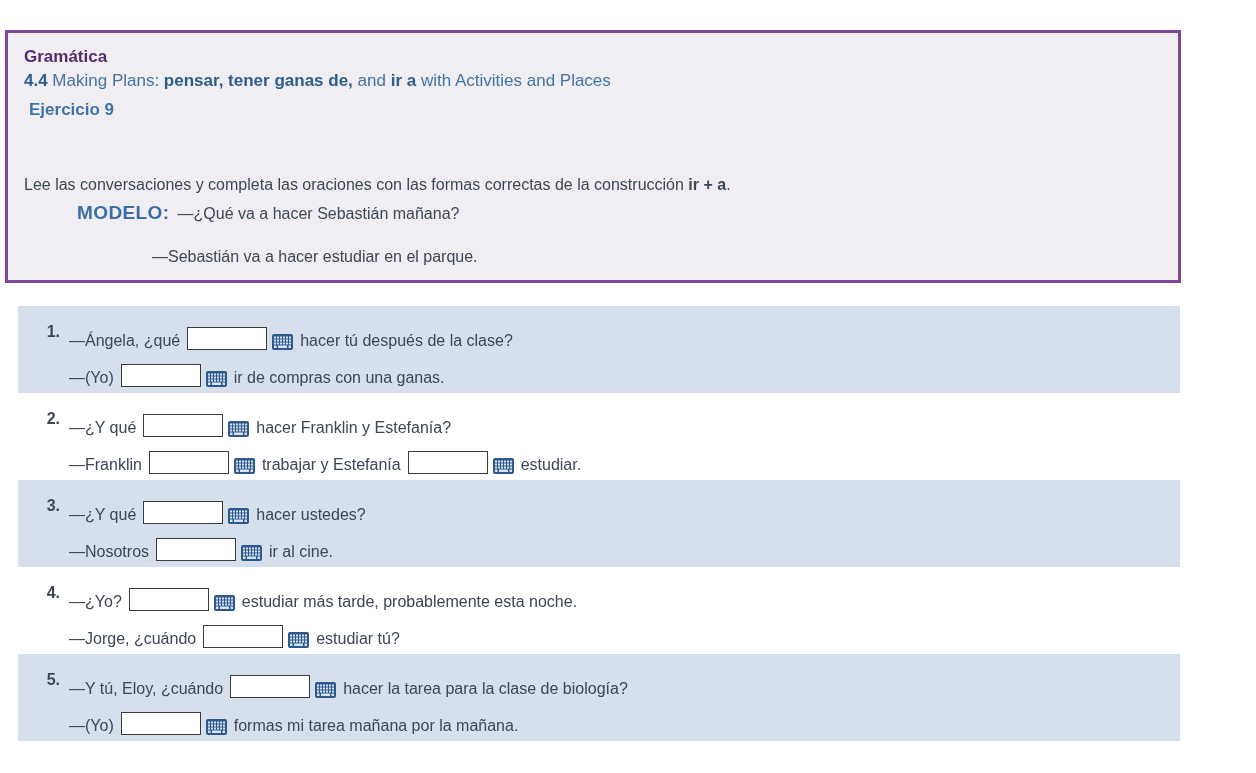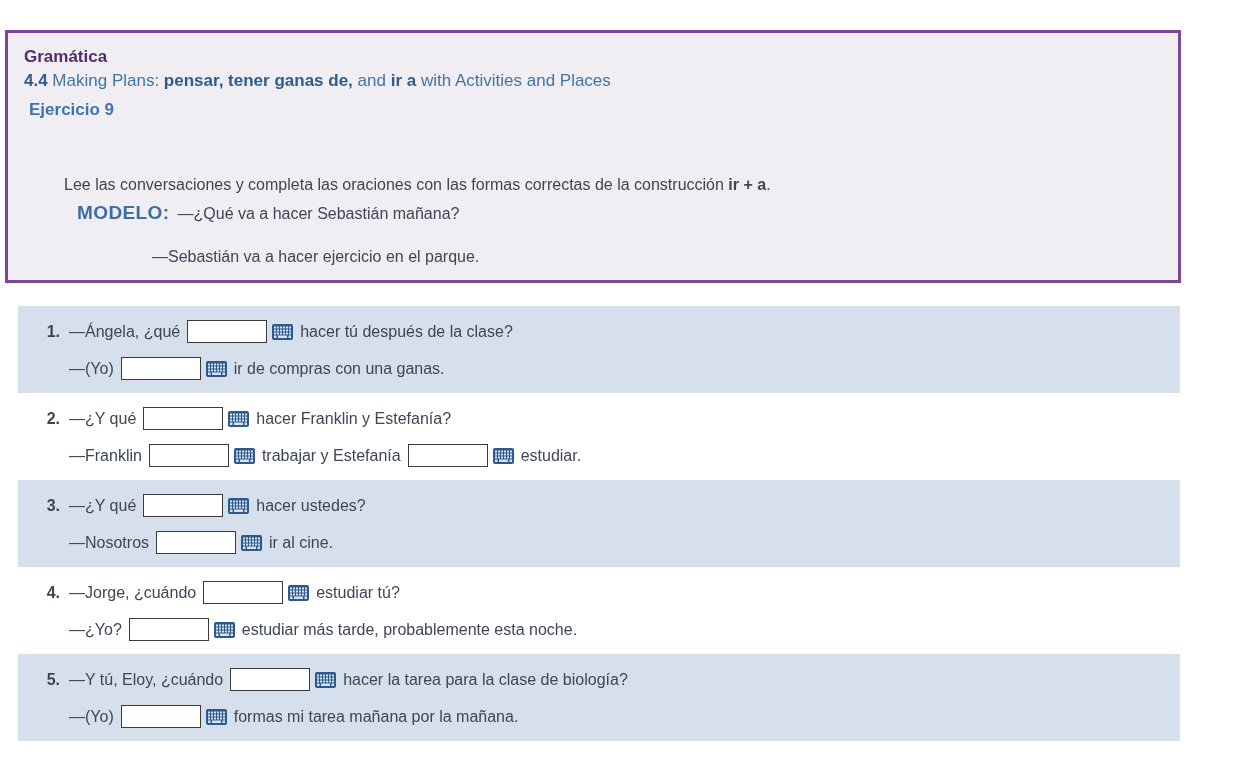--- a/index.html
+++ b/index.html
@@ -40,21 +40,20 @@
     line-height: 24px;
     font-weight: 700;
     color: #3e74ab;
     margin: 5px;
   }
   .header-spacer { height: 46px; }
   .instructions {
     font-size: 16px;
     line-height: 24px;
     color: #3d4654;
-    margin-left: 40px;
   }
   .instructions .t-bold { font-weight: 700; }
   .modelo-line {
     margin: 3px 0 0 53px;
     font-size: 16px;
     line-height: 26px;
   }
   .modelo-label {
     font-size: 19px;
     font-weight: 700;
@@ -83,21 +82,21 @@
     width: 42px;
     text-align: right;
     font-weight: 700;
     font-size: 16px;
     line-height: 37px;
     flex: 0 0 42px;
   }
   .item-body { margin-left: 9px; flex: 1; }
   .item-line {
     display: flex;
-    align-items: center;
+    align-items: flex-end;
     height: 37px;
     font-size: 16px;
     white-space: pre;
   }
   .answer-input {
     width: 80px;
     height: 23px;
     border: 1px solid #3b3b3b;
     background: #ffffff;
     margin: 0 5px 0 7px;
@@ -121,21 +120,21 @@
 </head>
 <body>
 
 <div class="gramatica-box">
   <p class="section-label">Gramática</p>
   <p class="lesson-title"><span class="t-bold">4.4 </span><span>Making Plans: </span><span class="t-bold">pensar, tener ganas de, </span><span>and </span><span class="t-bold">ir a </span><span>with Activities and Places</span></p>
   <p class="exercise-label">Ejercicio 9</p>
   <div class="header-spacer"></div>
   <div class="instructions"><span>Lee las conversaciones y completa las oraciones con las formas correctas de la construcción </span><span class="t-bold">ir + a</span><span>.</span></div>
   <div class="modelo-line"><span class="modelo-label">MODELO:</span><span>—¿Qué va a hacer Sebastián mañana?</span></div>
-  <div class="modelo-answer">—Sebastián va a hacer ejercicio en el parque.</div>
+  <div class="modelo-answer">—Sebastián va a hacer estudiar en el parque.</div>
 </div>
 
 <div class="exercise-list">
     <div class="item-row shaded">
       <div class="item-number">1.</div>
       <div class="item-body">
         <div class="item-line"><span class="seg-text">—Ángela, ¿qué</span><input type="text" class="answer-input" style="">
   <button class="kbd-btn" type="button">
     <svg width="21" height="16" viewBox="0 0 21 16" aria-hidden="true">
       <rect class="kbd-body" x="0" y="0" width="21" height="16" rx="2"></rect>
@@ -338,20 +337,48 @@
       <rect class="kbd-key" x="6" y="11.5" width="9" height="2.5"></rect>
       <rect class="kbd-key" x="16.5" y="11.5" width="2.5" height="2.5"></rect>
     </svg>
   </button>
 <span class="seg-text">ir al cine.</span></div>
       </div>
     </div>
     <div class="item-row plain">
       <div class="item-number">4.</div>
       <div class="item-body">
+        <div class="item-line"><span class="seg-text">—¿Yo?</span><input type="text" class="answer-input" style="">
+  <button class="kbd-btn" type="button">
+    <svg width="21" height="16" viewBox="0 0 21 16" aria-hidden="true">
+      <rect class="kbd-body" x="0" y="0" width="21" height="16" rx="2"></rect>
+      <rect class="kbd-key" x="2" y="2.5" width="2" height="2"></rect>
+      <rect class="kbd-key" x="5" y="2.5" width="2" height="2"></rect>
+      <rect class="kbd-key" x="8" y="2.5" width="2" height="2"></rect>
+      <rect class="kbd-key" x="11" y="2.5" width="2" height="2"></rect>
+      <rect class="kbd-key" x="14" y="2.5" width="2" height="2"></rect>
+      <rect class="kbd-key" x="17" y="2.5" width="2" height="2"></rect>
+      <rect class="kbd-key" x="2" y="5.5" width="2" height="2"></rect>
+      <rect class="kbd-key" x="5" y="5.5" width="2" height="2"></rect>
+      <rect class="kbd-key" x="8" y="5.5" width="2" height="2"></rect>
+      <rect class="kbd-key" x="11" y="5.5" width="2" height="2"></rect>
+      <rect class="kbd-key" x="14" y="5.5" width="2" height="2"></rect>
+      <rect class="kbd-key" x="17" y="5.5" width="2" height="2"></rect>
+      <rect class="kbd-key" x="2" y="8.5" width="2" height="2"></rect>
+      <rect class="kbd-key" x="5" y="8.5" width="2" height="2"></rect>
+      <rect class="kbd-key" x="8" y="8.5" width="2" height="2"></rect>
+      <rect class="kbd-key" x="11" y="8.5" width="2" height="2"></rect>
+      <rect class="kbd-key" x="14" y="8.5" width="2" height="2"></rect>
+      <rect class="kbd-key" x="17" y="8.5" width="2" height="2"></rect>
+      <rect class="kbd-key" x="2" y="11.5" width="2.5" height="2.5"></rect>
+      <rect class="kbd-key" x="6" y="11.5" width="9" height="2.5"></rect>
+      <rect class="kbd-key" x="16.5" y="11.5" width="2.5" height="2.5"></rect>
+    </svg>
+  </button>
+<span class="seg-text">estudiar más tarde, probablemente esta noche.</span></div>
         <div class="item-line"><span class="seg-text">—Jorge, ¿cuándo</span><input type="text" class="answer-input" style="">
   <button class="kbd-btn" type="button">
     <svg width="21" height="16" viewBox="0 0 21 16" aria-hidden="true">
       <rect class="kbd-body" x="0" y="0" width="21" height="16" rx="2"></rect>
       <rect class="kbd-key" x="2" y="2.5" width="2" height="2"></rect>
       <rect class="kbd-key" x="5" y="2.5" width="2" height="2"></rect>
       <rect class="kbd-key" x="8" y="2.5" width="2" height="2"></rect>
       <rect class="kbd-key" x="11" y="2.5" width="2" height="2"></rect>
       <rect class="kbd-key" x="14" y="2.5" width="2" height="2"></rect>
       <rect class="kbd-key" x="17" y="2.5" width="2" height="2"></rect>
@@ -366,48 +393,20 @@
       <rect class="kbd-key" x="8" y="8.5" width="2" height="2"></rect>
       <rect class="kbd-key" x="11" y="8.5" width="2" height="2"></rect>
       <rect class="kbd-key" x="14" y="8.5" width="2" height="2"></rect>
       <rect class="kbd-key" x="17" y="8.5" width="2" height="2"></rect>
       <rect class="kbd-key" x="2" y="11.5" width="2.5" height="2.5"></rect>
       <rect class="kbd-key" x="6" y="11.5" width="9" height="2.5"></rect>
       <rect class="kbd-key" x="16.5" y="11.5" width="2.5" height="2.5"></rect>
     </svg>
   </button>
 <span class="seg-text">estudiar tú?</span></div>
-        <div class="item-line"><span class="seg-text">—¿Yo?</span><input type="text" class="answer-input" style="">
-  <button class="kbd-btn" type="button">
-    <svg width="21" height="16" viewBox="0 0 21 16" aria-hidden="true">
-      <rect class="kbd-body" x="0" y="0" width="21" height="16" rx="2"></rect>
-      <rect class="kbd-key" x="2" y="2.5" width="2" height="2"></rect>
-      <rect class="kbd-key" x="5" y="2.5" width="2" height="2"></rect>
-      <rect class="kbd-key" x="8" y="2.5" width="2" height="2"></rect>
-      <rect class="kbd-key" x="11" y="2.5" width="2" height="2"></rect>
-      <rect class="kbd-key" x="14" y="2.5" width="2" height="2"></rect>
-      <rect class="kbd-key" x="17" y="2.5" width="2" height="2"></rect>
-      <rect class="kbd-key" x="2" y="5.5" width="2" height="2"></rect>
-      <rect class="kbd-key" x="5" y="5.5" width="2" height="2"></rect>
-      <rect class="kbd-key" x="8" y="5.5" width="2" height="2"></rect>
-      <rect class="kbd-key" x="11" y="5.5" width="2" height="2"></rect>
-      <rect class="kbd-key" x="14" y="5.5" width="2" height="2"></rect>
-      <rect class="kbd-key" x="17" y="5.5" width="2" height="2"></rect>
-      <rect class="kbd-key" x="2" y="8.5" width="2" height="2"></rect>
-      <rect class="kbd-key" x="5" y="8.5" width="2" height="2"></rect>
-      <rect class="kbd-key" x="8" y="8.5" width="2" height="2"></rect>
-      <rect class="kbd-key" x="11" y="8.5" width="2" height="2"></rect>
-      <rect class="kbd-key" x="14" y="8.5" width="2" height="2"></rect>
-      <rect class="kbd-key" x="17" y="8.5" width="2" height="2"></rect>
-      <rect class="kbd-key" x="2" y="11.5" width="2.5" height="2.5"></rect>
-      <rect class="kbd-key" x="6" y="11.5" width="9" height="2.5"></rect>
-      <rect class="kbd-key" x="16.5" y="11.5" width="2.5" height="2.5"></rect>
-    </svg>
-  </button>
-<span class="seg-text">estudiar más tarde, probablemente esta noche.</span></div>
       </div>
     </div>
     <div class="item-row shaded">
       <div class="item-number">5.</div>
       <div class="item-body">
         <div class="item-line"><span class="seg-text">—Y tú, Eloy, ¿cuándo</span><input type="text" class="answer-input" style="">
   <button class="kbd-btn" type="button">
     <svg width="21" height="16" viewBox="0 0 21 16" aria-hidden="true">
       <rect class="kbd-body" x="0" y="0" width="21" height="16" rx="2"></rect>
       <rect class="kbd-key" x="2" y="2.5" width="2" height="2"></rect>

